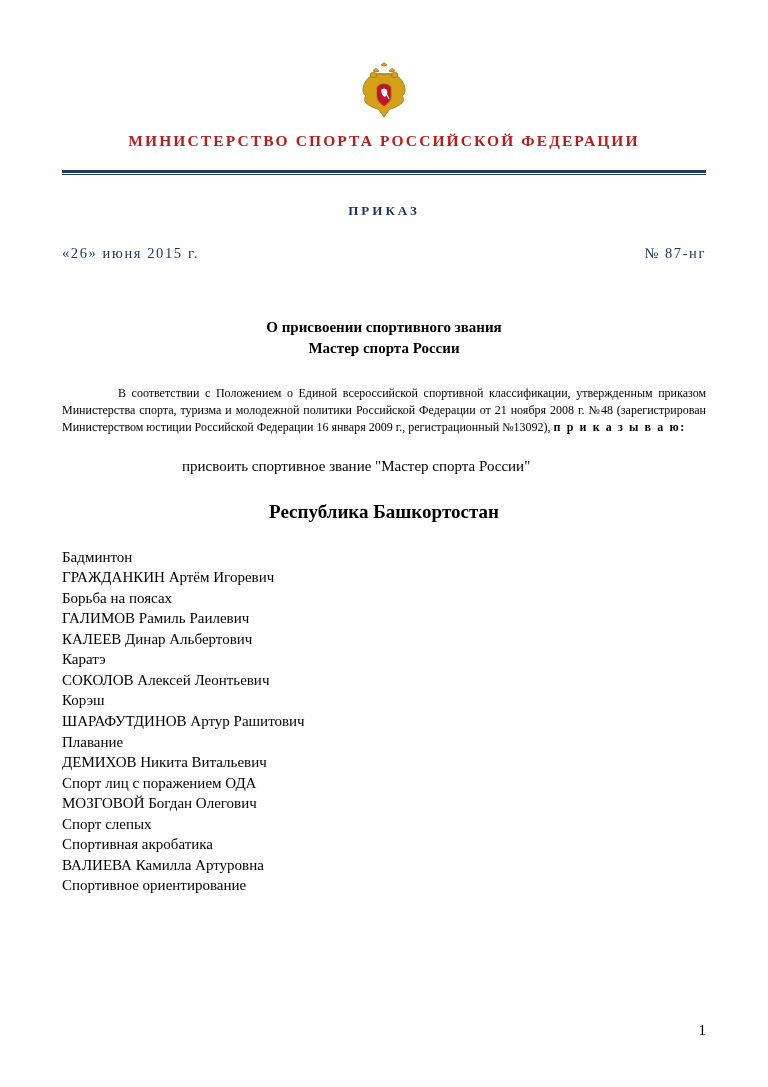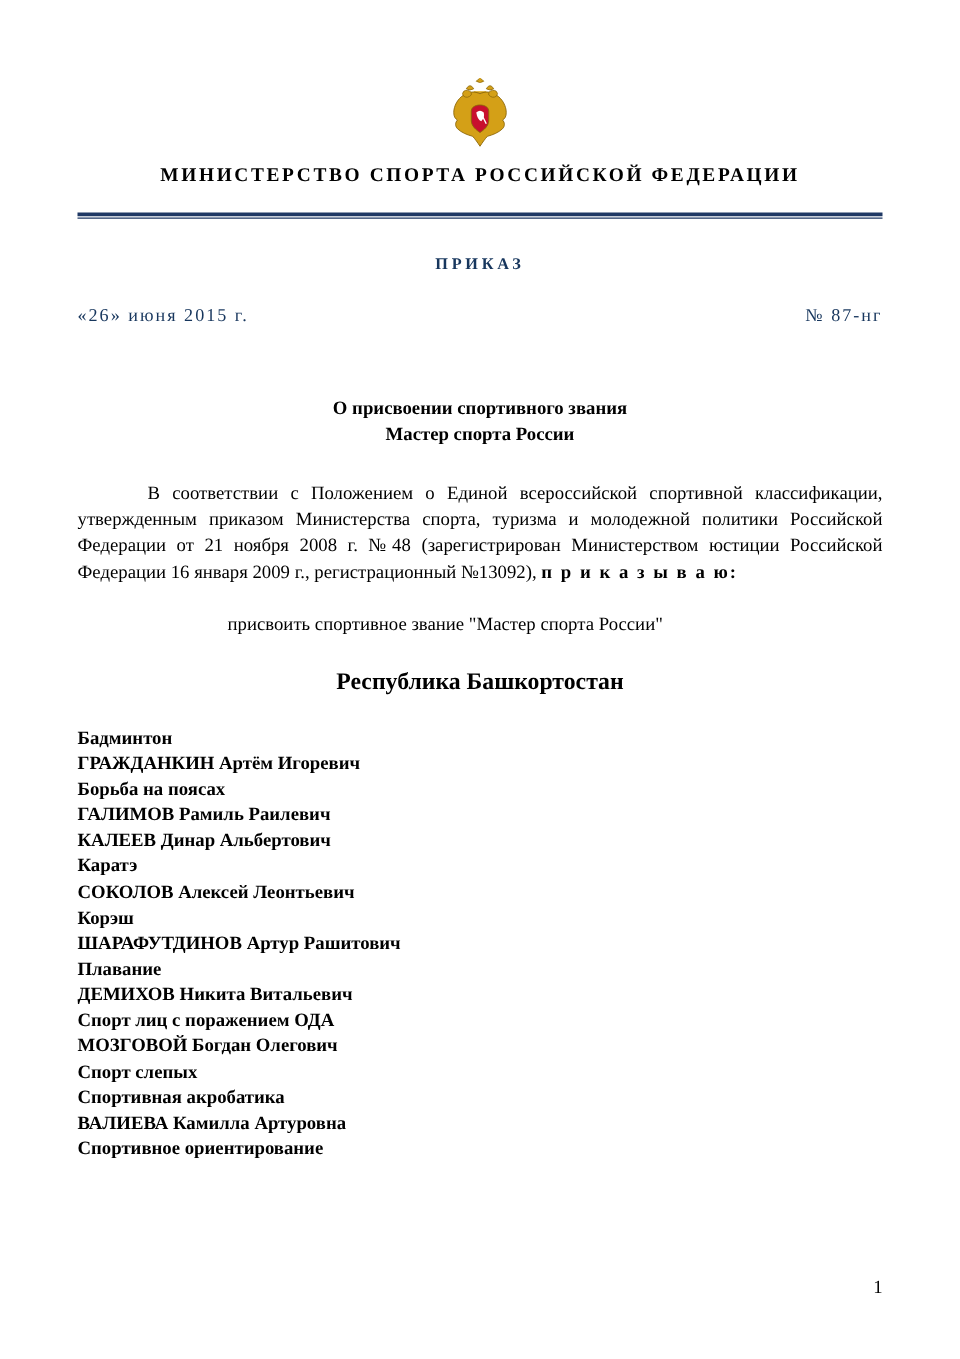--- a/index.html
+++ b/index.html
@@ -27,21 +27,21 @@
   }
   .emblem {
     display: inline-block;
     width: 58px;
     height: 56px;
     line-height: 0;
   }
   .ministry-title {
     text-align: center;
     margin-top: 14px;
-    color: #000000;
+    color: #b91c1c;
     font-family: "Liberation Serif", "DejaVu Serif", serif;
     font-weight: bold;
     font-size: 15.5px;
     letter-spacing: 2.1px;
     white-space: nowrap;
   }
   .rule-wrap {
     margin: 20px 62px 0 62px;
   }
   .rule-thick {
@@ -83,21 +83,21 @@
     font-size: 15px;
     line-height: 1.35;
   }
   .subject div + div {
     margin-top: 1px;
   }
 
   
   .body-text {
     margin: 26px 62px 0 62px;
-    font-size: 15px;
+    font-size: 12px;
     line-height: 1.42;
     text-align: justify;
     text-indent: 56px;
   }
   .body-text .cmd {
     font-weight: bold;
     letter-spacing: 1.6px;
   }
 
   .award-line {
@@ -113,24 +113,24 @@
     font-size: 19px;
   }
 
   
   .sport-list {
     margin: 24px 62px 0 62px;
     font-size: 15px;
     line-height: 1.37;
   }
   .sport-name {
-    font-weight: bold;
+    font-weight: normal;
   }
   .person {
-    font-weight: bold;
+    font-weight: normal;
   }
 
   .page-number {
     position: absolute;
     right: 62px;
     bottom: 48px;
     font-size: 15px;
   }
 </style>
 </head>

